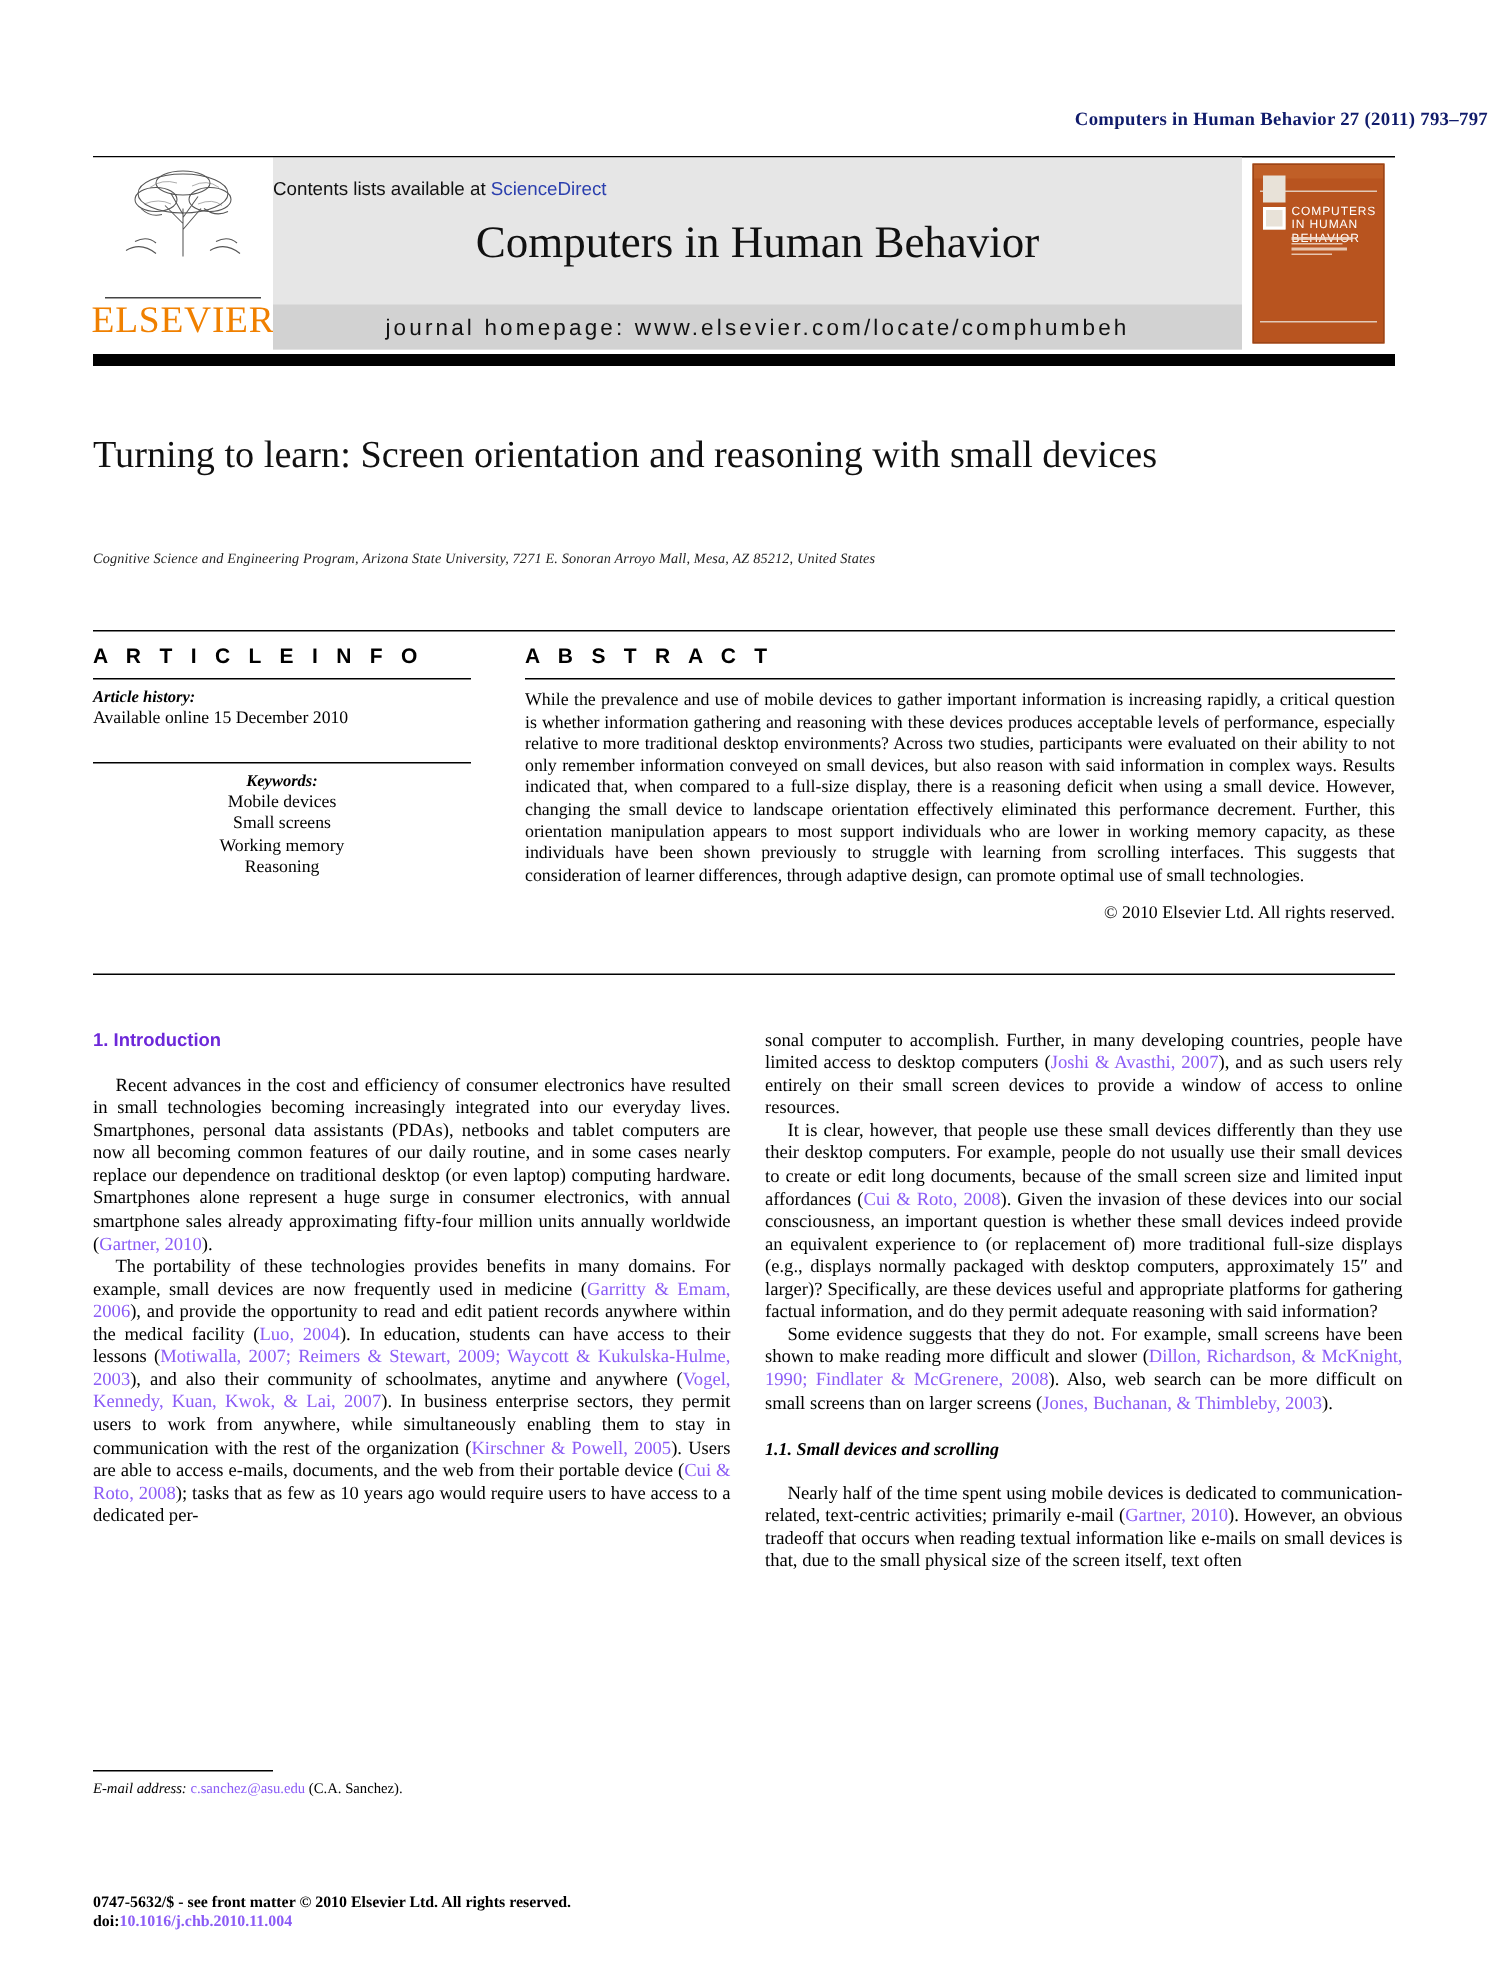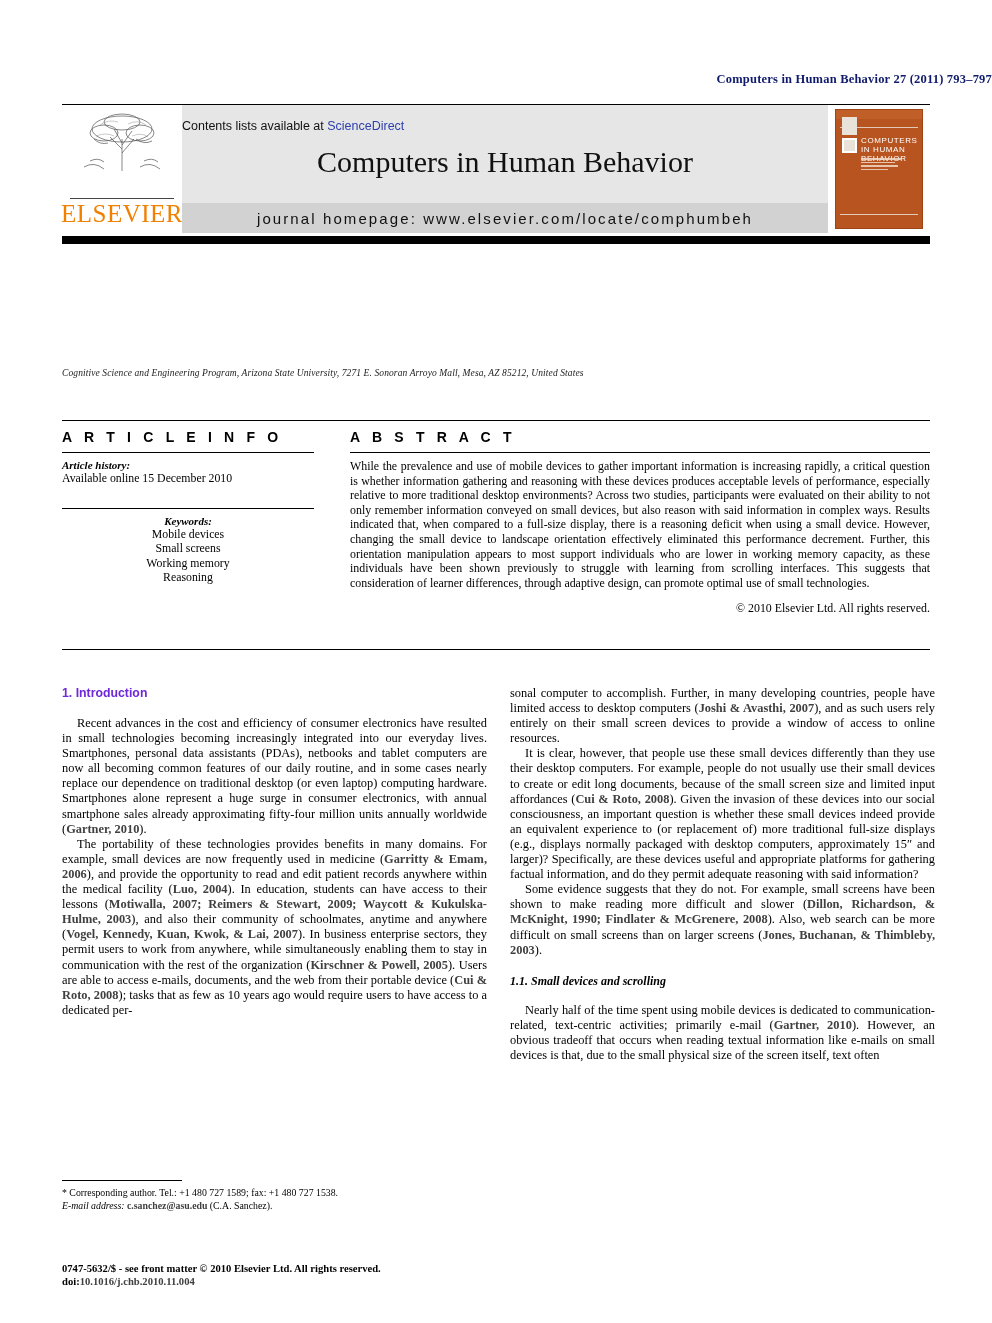--- a/index.html
+++ b/index.html
@@ -78,21 +78,21 @@
 
   
   .body-l{position:absolute;left:62px;top:686px;width:425px;}
   .body-r{position:absolute;left:510px;top:686px;width:425px;}
   .h2{font-family:"Liberation Sans",sans-serif;font-weight:bold;font-size:12.3px;
       margin:0 0 16px 0;color:#6d28d9;}
   .h3{font-style:italic;font-weight:bold;font-size:12px;margin:16px 0 14px 0;}
   .p{font-size:12.4px;line-height:15.1px;text-align:justify;margin:0;text-indent:15px;
      hyphens:auto;}
   .p + .p{margin-top:0;}
-  .ref{color:#404040;font-weight:bold;}
+  .ref{color:#8b5cf6;}
 
   
   .footnote{position:absolute;left:62px;top:1180px;width:425px;}
   .fn-rule{width:120px;height:1px;background:#000;margin-bottom:6px;}
   .fn-txt{font-size:9.8px;line-height:12.6px;margin:0;padding-left:11px;text-indent:-11px;}
   .fn-txt i{font-style:italic;}
   .issn{position:absolute;left:62px;top:1262px;width:425px;
         font-size:10.6px;line-height:13.4px;font-weight:bold;}
 </style>
 </head>
@@ -147,20 +147,21 @@
             <i class="s3"></i>
             <i class="s4"></i>
         </div>
         <div class="cover-rule-b"></div>
       </div>
     </div>
   </div>
 
   <div class="thickbar"></div>
 
+  <div class="title">Turning to learn: Screen orientation and reasoning with small devices</div>
 
 
   <div class="affil">Cognitive Science and Engineering Program, Arizona State University, 7271 E. Sonoran Arroyo Mall, Mesa, AZ 85212, United States</div>
 
   <div class="infobox">
     <div class="col-info">
       <div class="sechead">A R T I C L E   I N F O</div>
       <div class="ruleline"></div>
       <p class="ital-lead">Article history:</p>
       <p class="info-txt">Available online 15 December 2010</p>
@@ -191,21 +192,20 @@
   <div class="body-r">
     <p class="p" style="text-indent:0"><span>sonal computer to accomplish. Further, in many developing countries, people have limited access to desktop computers (</span><span class="ref">Joshi &amp; Avasthi, 2007</span><span>), and as such users rely entirely on their small screen devices to provide a window of access to online resources.</span></p>
     <p class="p"><span>It is clear, however, that people use these small devices differently than they use their desktop computers. For example, people do not usually use their small devices to create or edit long documents, because of the small screen size and limited input affordances (</span><span class="ref">Cui &amp; Roto, 2008</span><span>). Given the invasion of these devices into our social consciousness, an important question is whether these small devices indeed provide an equivalent experience to (or replacement of) more traditional full-size displays (e.g., displays normally packaged with desktop computers, approximately 15″ and larger)? Specifically, are these devices useful and appropriate platforms for gathering factual information, and do they permit adequate reasoning with said information?</span></p>
     <p class="p"><span>Some evidence suggests that they do not. For example, small screens have been shown to make reading more difficult and slower (</span><span class="ref">Dillon, Richardson, &amp; McKnight, 1990; Findlater &amp; McGrenere, 2008</span><span>). Also, web search can be more difficult on small screens than on larger screens (</span><span class="ref">Jones, Buchanan, &amp; Thimbleby, 2003</span><span>).</span></p>
     <div class="h3">1.1. Small devices and scrolling</div>
     <p class="p"><span>Nearly half of the time spent using mobile devices is dedicated to communication-related, text-centric activities; primarily e-mail (</span><span class="ref">Gartner, 2010</span><span>). However, an obvious tradeoff that occurs when reading textual information like e-mails on small devices is that, due to the small physical size of the screen itself, text often</span></p>
   </div>
 
   <div class="footnote">
     <div class="fn-rule"></div>
-    <p class="fn-txt">* Corresponding author. Tel.: +1 480 727 1589; fax: +1 480 727 1538.</p>
     <p class="fn-txt"><i>E-mail address:</i> <span class="ref">c.sanchez@asu.edu</span><span> (C.A. Sanchez).</span></p>
   </div>
 
   <div class="issn">
     <div>0747-5632/$ - see front matter © 2010 Elsevier Ltd. All rights reserved.</div>
     <div><span>doi:</span><span class="ref">10.1016/j.chb.2010.11.004</span></div>
   </div>
 
 </div>
 

